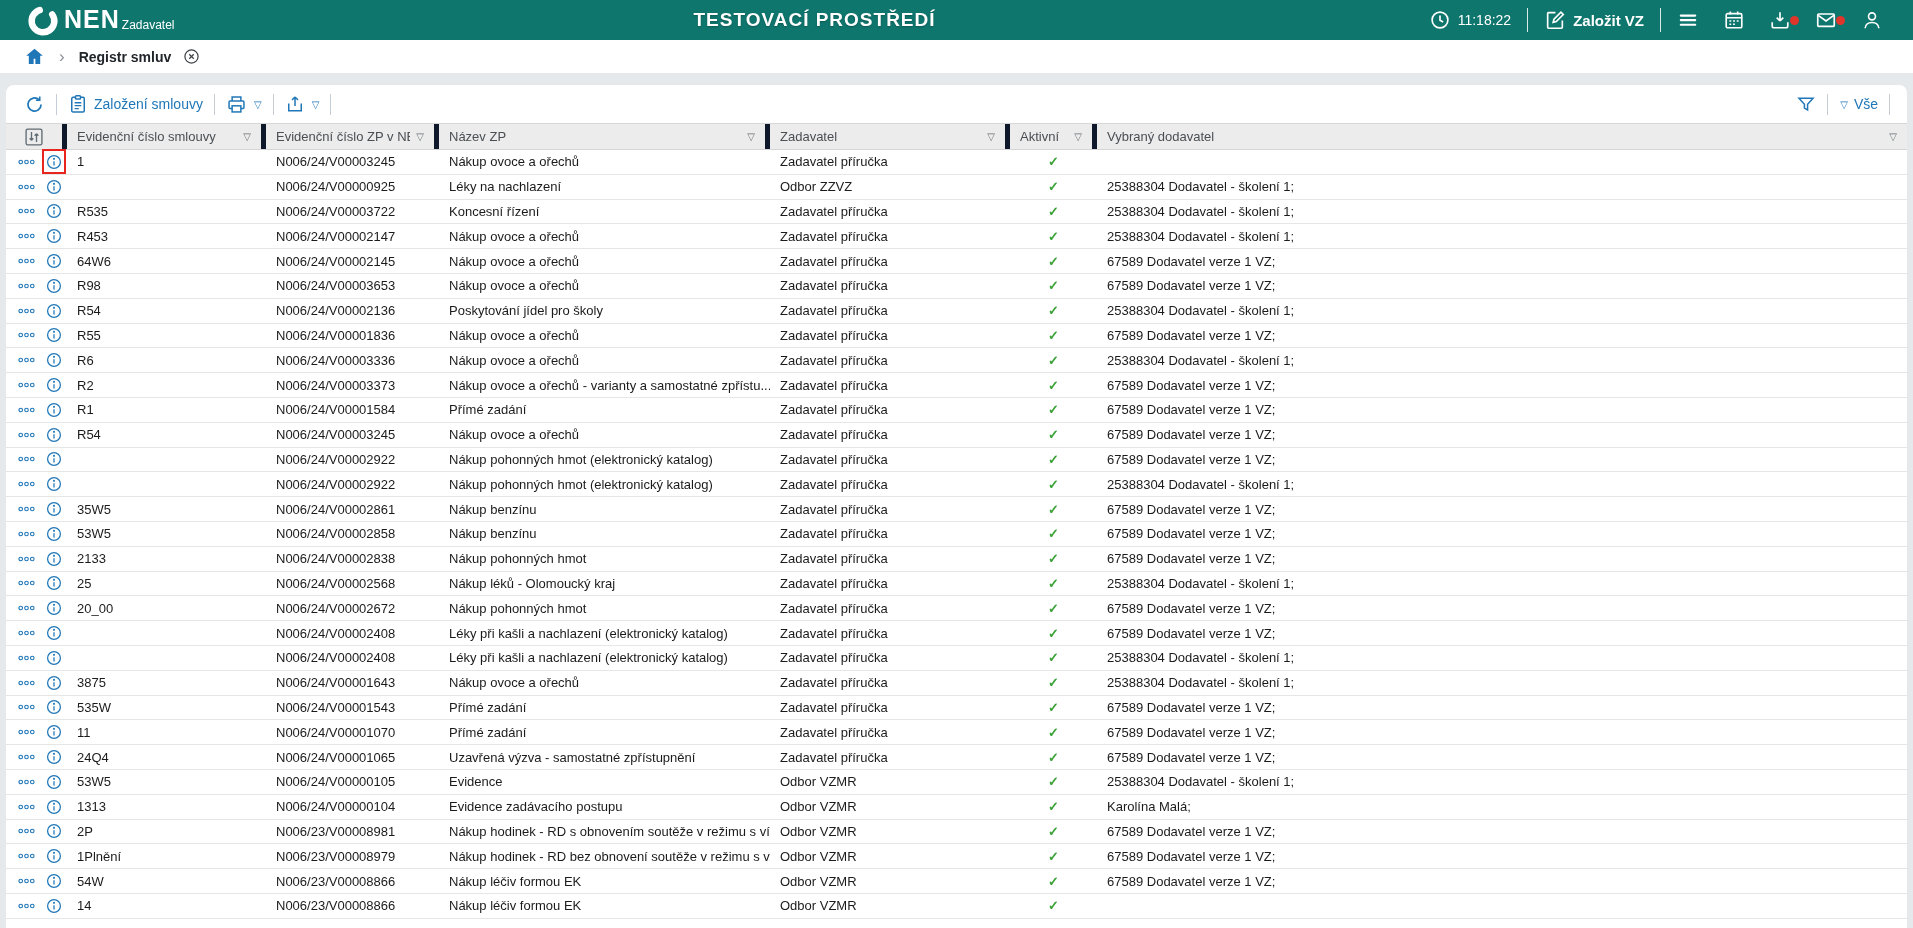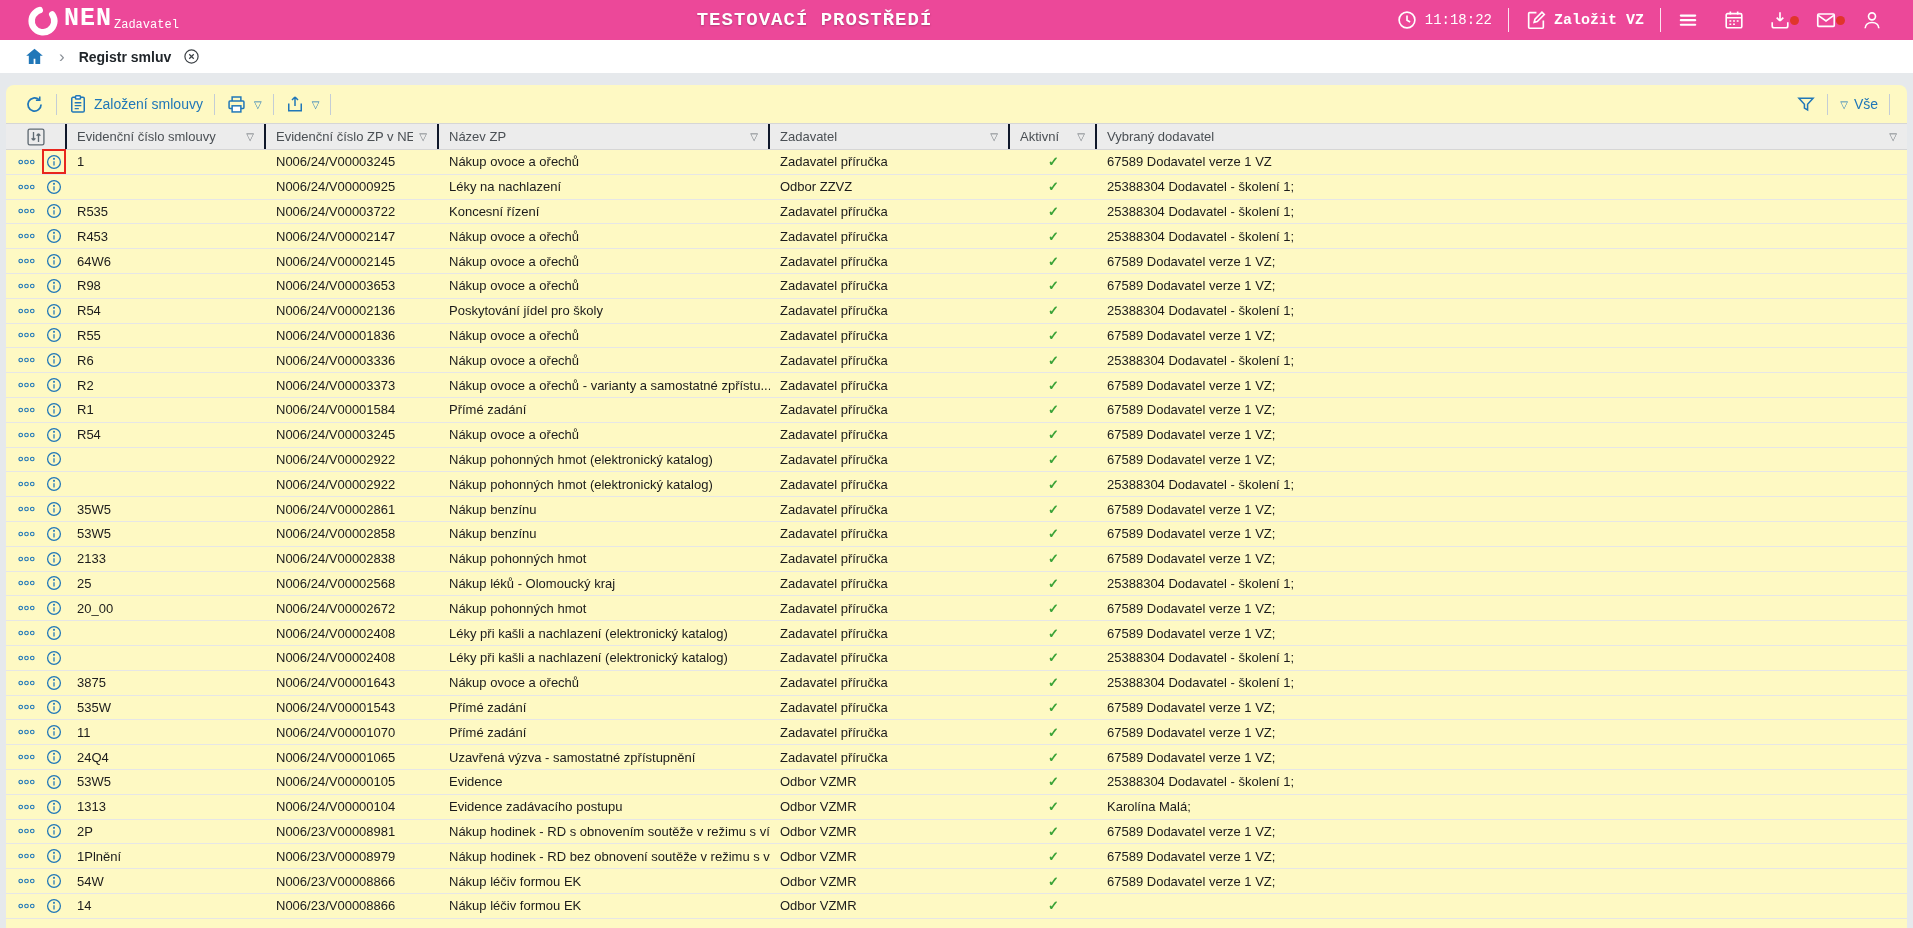--- a/index.html
+++ b/index.html
@@ -1,20 +1,20 @@
 <!DOCTYPE html>
 <html><head>
 <meta charset="utf-8">
 <style>
   * { margin:0; padding:0; box-sizing:border-box; }
   html,body { width:1913px; height:928px; overflow:hidden; }
   body { font-family:"Liberation Sans", sans-serif; background:#e6e9ec; position:relative; }
 
   
-  .topbar { position:absolute; top:0; left:0; width:1913px; height:40px; background:#ec4899; display:flex; align-items:center; color:#fff;font-family:Liberation Mono, monospace; }
+  .topbar { position:absolute; top:0; left:0; width:1913px; height:40px; background:#0f766e; display:flex; align-items:center; color:#fff; }
   .logo-wrap { display:flex; align-items:flex-start; margin-left:26px; }
   .logo-ring { width:34px; height:34px; margin-top:2px; }
   .logo-text { font-size:25px; font-weight:bold; letter-spacing:1px; margin-left:4px; line-height:34px; }
   .logo-sub { font-size:12px; margin-left:2px; margin-top:16px; }
   .env-title { position:absolute; left:0; right:284px; text-align:center; font-size:19px; font-weight:bold; letter-spacing:1px; text-shadow:0 1px 2px rgba(0,0,0,.25); }
   .topbar-right { position:absolute; right:18px; top:0; height:40px; display:flex; align-items:center; gap:0; }
   .tb-item { display:flex; align-items:center; gap:7px; padding:0 12px; position:relative; cursor:pointer; }
   .tb-time { font-size:14px; }
   .tb-zalozit { font-size:15px; font-weight:bold; }
   .tb-sep { width:1px; height:24px; background:rgba(255,255,255,.85); margin:0 4px; }
@@ -22,34 +22,34 @@
   .ticon { width:22px; height:22px; display:block; }
 
   
   .breadcrumb { position:absolute; top:40px; left:0; width:1913px; height:33px; background:#fff; display:flex; align-items:center; padding-left:24px; }
   .bc-home { width:21px; height:21px; cursor:pointer; }
   .bc-chev { color:#8a9097; font-size:17px; margin:0 14px; }
   .bc-title { font-size:14px; font-weight:bold; color:#21262b; }
   .bc-close { width:17px; height:17px; margin-left:12px; cursor:pointer; }
 
   
-  .panel { position:absolute; top:85px; left:6px; right:6px; bottom:0; background:#fef9c3; border-radius:8px 8px 0 0; }
+  .panel { position:absolute; top:85px; left:6px; right:6px; bottom:0; background:#ffffff; border-radius:8px 8px 0 0; }
 
   
   .toolbar { height:38px; display:flex; align-items:center; padding:0 14px 0 10px; }
   .tool { display:flex; align-items:center; gap:6px; color:#2077b8; font-size:14px; padding:0 8px; cursor:pointer; white-space:nowrap; }
   .tool svg { display:block; }
   .t-sep { width:1px; height:21px; background:#c4cdd6; margin:0 3px; }
   .dd { font-size:10px; color:#2077b8; margin-left:1px; }
   .spacer { flex:1; }
   .vse-label { color:#2077b8; font-size:14px; }
 
   
   .grid-header { height:27px; display:flex; background:#ececec; border-top:1px solid #d6d6d6; border-bottom:1px solid #d6d6d6; font-size:13px; color:#4a4f54; }
-  .hcell { display:flex; align-items:center; padding:0 10px; border-right:2px solid #0f172a; position:relative; }
+  .hcell { display:flex; align-items:center; padding:0 10px; border-right:5px solid #0f172a; position:relative; }
   .hcell:last-child { border-right:none; }
   .hcell .lbl { overflow:hidden; white-space:nowrap; }
   .fg { margin-left:auto; font-size:10px; color:#6a7076; padding-left:6px; cursor:pointer; }
   .c-act { width:61px; justify-content:center; }
   .c1 { width:199px; } .c2 { width:173px; } .c3 { width:331px; } .c4 { width:240px; }
   .c5 { width:87px; } .c6 { flex:1; }
 
   .grid-body { }
   .grow { height:24.8px; display:flex; align-items:center; border-bottom:1px solid #e6e6e6; font-size:13px; color:#1b1b1b; }
   .cell { padding:0 10px; white-space:nowrap; overflow:hidden; }
@@ -238,21 +238,20 @@
               <path d="M12 10.8V17.2"></path>
               <circle cx="12" cy="7.3" r="0.6" fill="#2077b8"></circle>
         </svg>
       </span>
     </div>
     <div class="cell c1">1</div>
     <div class="cell c2">N006/24/V00003245</div>
     <div class="cell c3">Nákup ovoce a ořechů</div>
     <div class="cell c4">Zadavatel příručka</div>
     <div class="chk">✓</div>
-    <div class="cell c6">67589 Dodavatel verze 1 VZ</div>
   </div>
 
   <div class="grow">
     <div class="act-cell">
       <svg class="dots-icon" viewBox="0 0 20 9" fill="none" stroke="#2077b8" stroke-width="1.3">
         <circle cx="3.2" cy="4.5" r="2.1"></circle>
             <circle cx="10" cy="4.5" r="2.1"></circle>
             <circle cx="16.8" cy="4.5" r="2.1"></circle>
       </svg>
       <span class="info-wrap">

